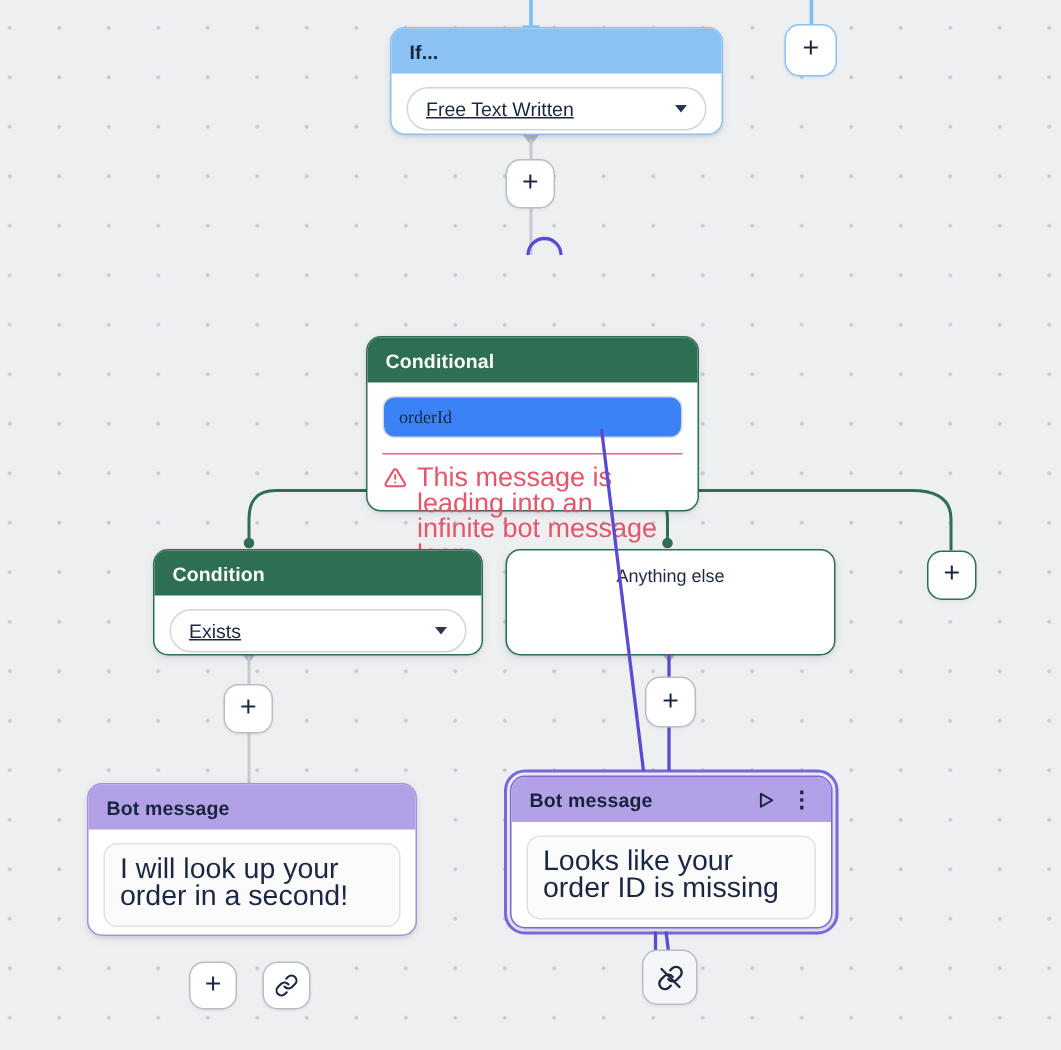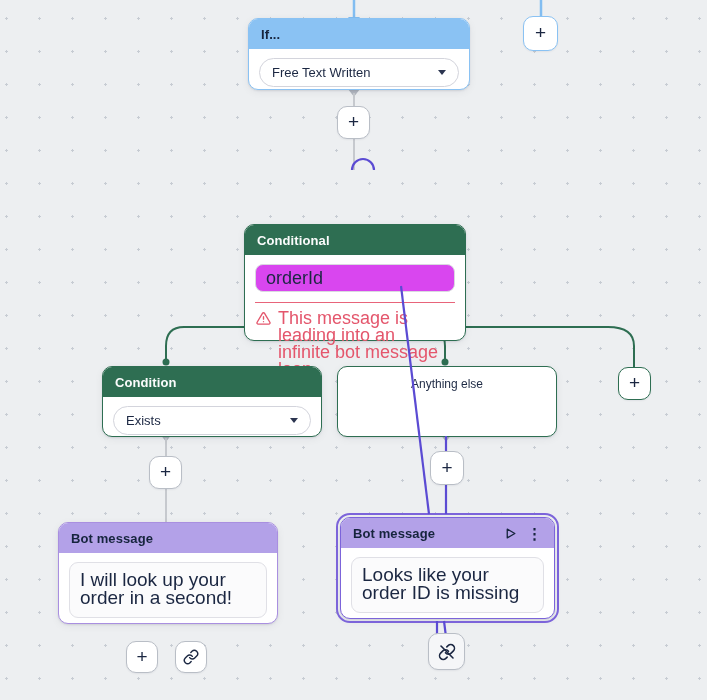--- a/index.html
+++ b/index.html
@@ -24,26 +24,26 @@
   .hdr-blue{background:#8ac2f3;color:#16243d;}
   .hdr-green{background:#2e6e52;color:#fbfcfc;}
   .hdr-purple{background:#b3a1e8;color:#16243d;}
   .b-blue{border:1.5px solid #8ac2f3;}
   .b-green{border:1.5px solid #2e6e52;}
   .b-purple{border:1.5px solid #a98fe0;}
   .node-body{padding:9px 10px;box-sizing:border-box;}
   .selectbox{
     display:flex;align-items:center;justify-content:space-between;
     height:29px;box-sizing:border-box;border:1px solid #d3d4dc;border-radius:15px;
-    padding:0 12px;background:#fff;font-size:13px;color:#1b2742;cursor:pointer;
+    padding:0 12px;background:#fff;font-size:13px;color:#1b2742;cursor:pointer;text-decoration:underline;
   }
   .caret{width:0;height:0;border-left:4.5px solid transparent;border-right:4.5px solid transparent;border-top:5.5px solid #2b3550;}
   .textfield{
     width:100%;box-sizing:border-box;height:28px;border:1px solid #d9d9e0;border-radius:8px;
-    background:#d946ef;font-family:Liberation Sans, sans-serif;font-size:18px;color:#1b2742;padding:0 10px;outline:none;
+    background:#3b82f6;font-family:Liberation Serif, serif;font-size:12px;color:#1b2742;padding:0 10px;outline:none;
   }
   .err-divider{height:0;border-top:1.5px solid #e8647a;margin:10px 0 7px 0;}
   .warning-row{display:flex;gap:7px;align-items:flex-start;color:#e4566c;font-size:18px;line-height:17px;padding:0 1px;}
   .warning-row svg{flex:0 0 auto;margin-top:1px;}
   .msgbox{
     border:1px solid #e0e0e6;border-radius:9px;background:#fbfbfc;
     font-size:19px;line-height:18px;color:#1b2742;padding:8px 10px;box-sizing:border-box;height:56px;
   }
   .fallback-val{font-size:12px;color:#1e2a44;text-align:center;padding:1px 0;}
   .iconbtn{
@@ -74,21 +74,21 @@
     <path d="M166,438 V523" stroke="#c6c9ce" stroke-width="2" fill="none"></path>
     <path d="M440,434 h12 l-4.2,5.6 q-1.8,2.4 -3.6,0 z" fill="#b2b7bf"></path>
 
     <path d="M354,285 V300 C354,316 348,327 331,327 H184 C171,327 166,334 166,346 V361" stroke="#2e6e52" stroke-width="2" fill="none"></path>
     <path d="M354,285 V300 C354,316 360,327 377,327 H608 C626,327 634,334 634,346 V367" stroke="#2e6e52" stroke-width="2" fill="none"></path>
     <path d="M423,327 C439,327 445,334 445,346 V361" stroke="#2e6e52" stroke-width="2" fill="none"></path>
     <circle cx="166" cy="362" r="3.5" fill="#2e6e52"></circle>
     <circle cx="445" cy="362" r="3.5" fill="#2e6e52"></circle>
   </svg>
 
-  <div class="node b-blue" style="left:248px;top:18px;width:220px;height:70px;">
+  <div class="node b-blue" style="left:260px;top:18px;width:220px;height:70px;">
     <div class="node-header hdr-blue">
       <span>If...</span>
     </div>
     <div class="node-body">
       <div class="selectbox">
         <span>Free Text Written</span>
         <span class="caret"></span>
       </div>
     </div>
   </div>

